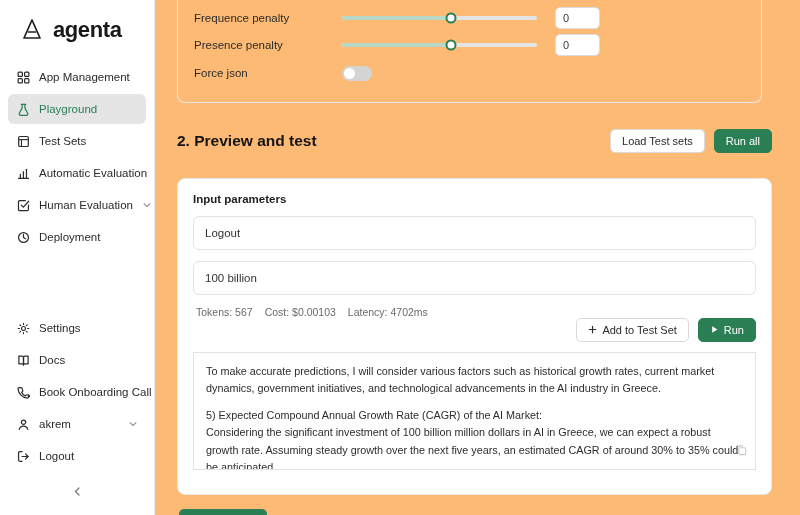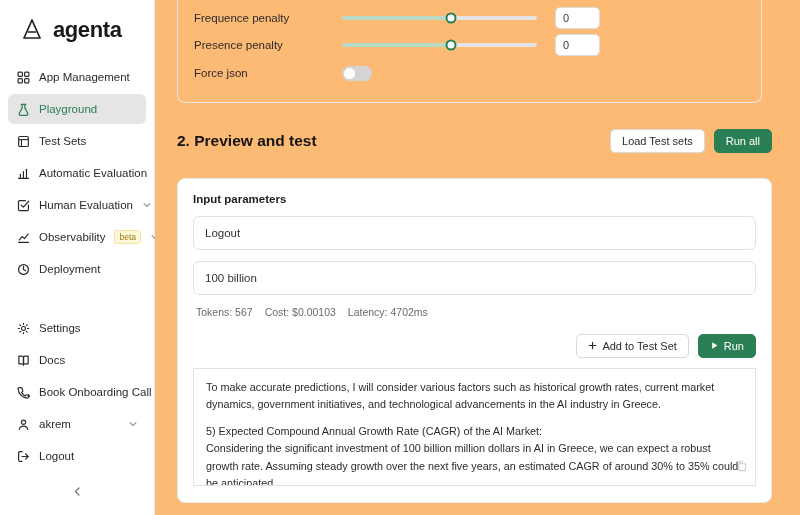--- a/index.html
+++ b/index.html
@@ -234,21 +234,21 @@
     color: #2b2b2b;
   }
   .btn-primary {
     background: #2a7f55;
     border: 1px solid #2a7f55;
     color: #fff;
   }
 
   .preview-card {
     width: 595px;
-    padding: 14px 15px 16px 15px;
+    padding: 14px 15px 24px 15px;
   }
   .preview-head {
     font-size: 11.5px;
     font-weight: 700;
     color: #1f1f1f;
     margin-bottom: 11px;
   }
   .input-box {
     border: 1px solid #e2e2e2;
     border-radius: 6px;
@@ -265,21 +265,20 @@
     font-size: 10.5px;
     color: #6a6a6a;
     margin: 5px 0 0 3px;
     display: flex;
     gap: 12px;
   }
   .run-row {
     display: flex;
     justify-content: flex-end;
     gap: 9px;
-    margin-top: 16px;
     margin-bottom: 10px;
   }
   .output-box {
     border: 1px solid #e2e2e2;
     border-radius: 0;
     padding: 10px 12px;
     font-size: 10.8px;
     line-height: 1.62;
     color: #2c2c2c;
     height: 118px;
@@ -388,35 +387,20 @@
           </svg>
         </span>
         <span class="label">Human Evaluation</span>
         <span class="chev">
           <svg width="10" height="10" viewBox="0 0 10 10" fill="none" stroke="#6b6b6b" stroke-width="1.3" stroke-linecap="round" stroke-linejoin="round">
               <path d="M2.2 3.8 L5 6.4 L7.8 3.8"></path>
             </svg>
         </span>
       </div>
 
-      <div class="nav-item">
-        <span class="ico">
-          <svg width="13" height="13" viewBox="0 0 14 14" fill="none" stroke="#2b2b2b" stroke-width="1.3" stroke-linecap="round" stroke-linejoin="round">
-            <path d="M1.6 12.2 L12.4 12.2"></path>
-            <path d="M2.6 9.6 L5.4 6 L8 8.2 L12 3.2"></path>
-          </svg>
-        </span>
-        <span class="label">Observability</span>
-        <span class="badge-beta">beta</span>
-        <span class="chev">
-          <svg width="10" height="10" viewBox="0 0 10 10" fill="none" stroke="#6b6b6b" stroke-width="1.3" stroke-linecap="round" stroke-linejoin="round">
-              <path d="M2.2 3.8 L5 6.4 L7.8 3.8"></path>
-            </svg>
-        </span>
-      </div>
 
       <div class="nav-item">
         <span class="ico">
           <svg width="13" height="13" viewBox="0 0 14 14" fill="none" stroke="#2b2b2b" stroke-width="1.3" stroke-linecap="round" stroke-linejoin="round">
             <circle cx="7" cy="7" r="5.3"></circle>
             <path d="M7 3.6 L7 7 L9.2 8.4"></path>
           </svg>
         </span>
         <span class="label">Deployment</span>
       </div>

